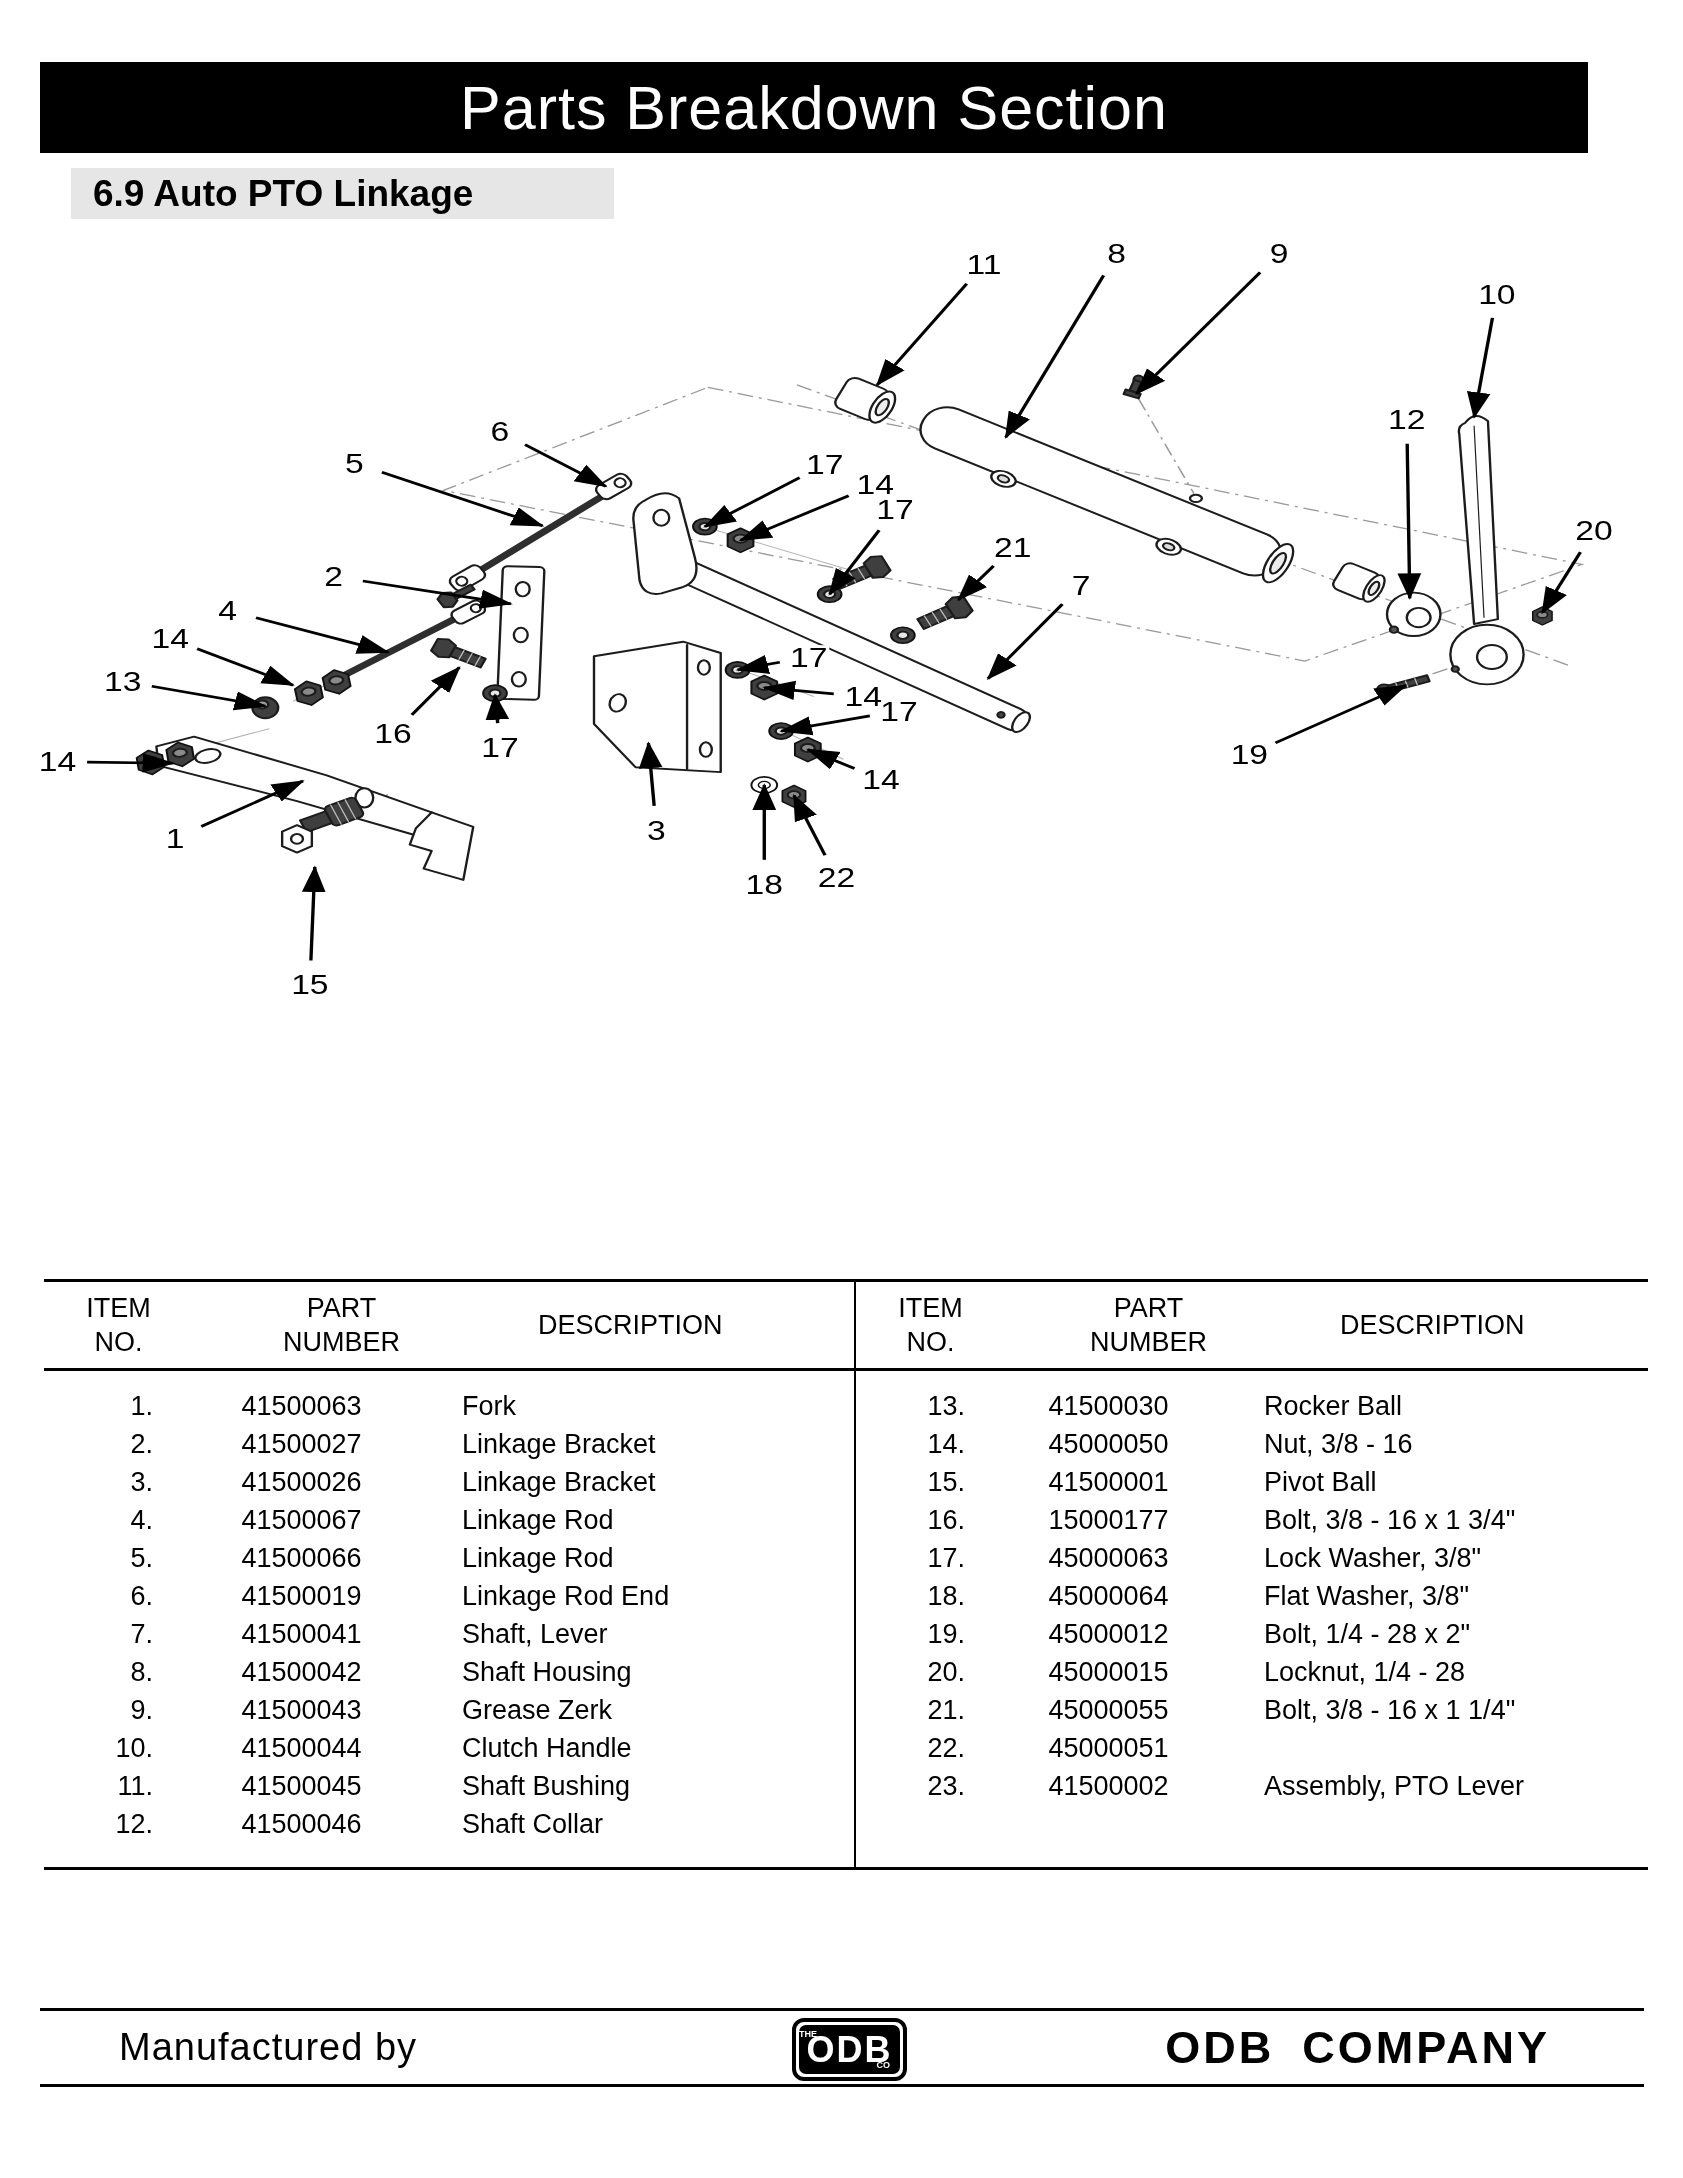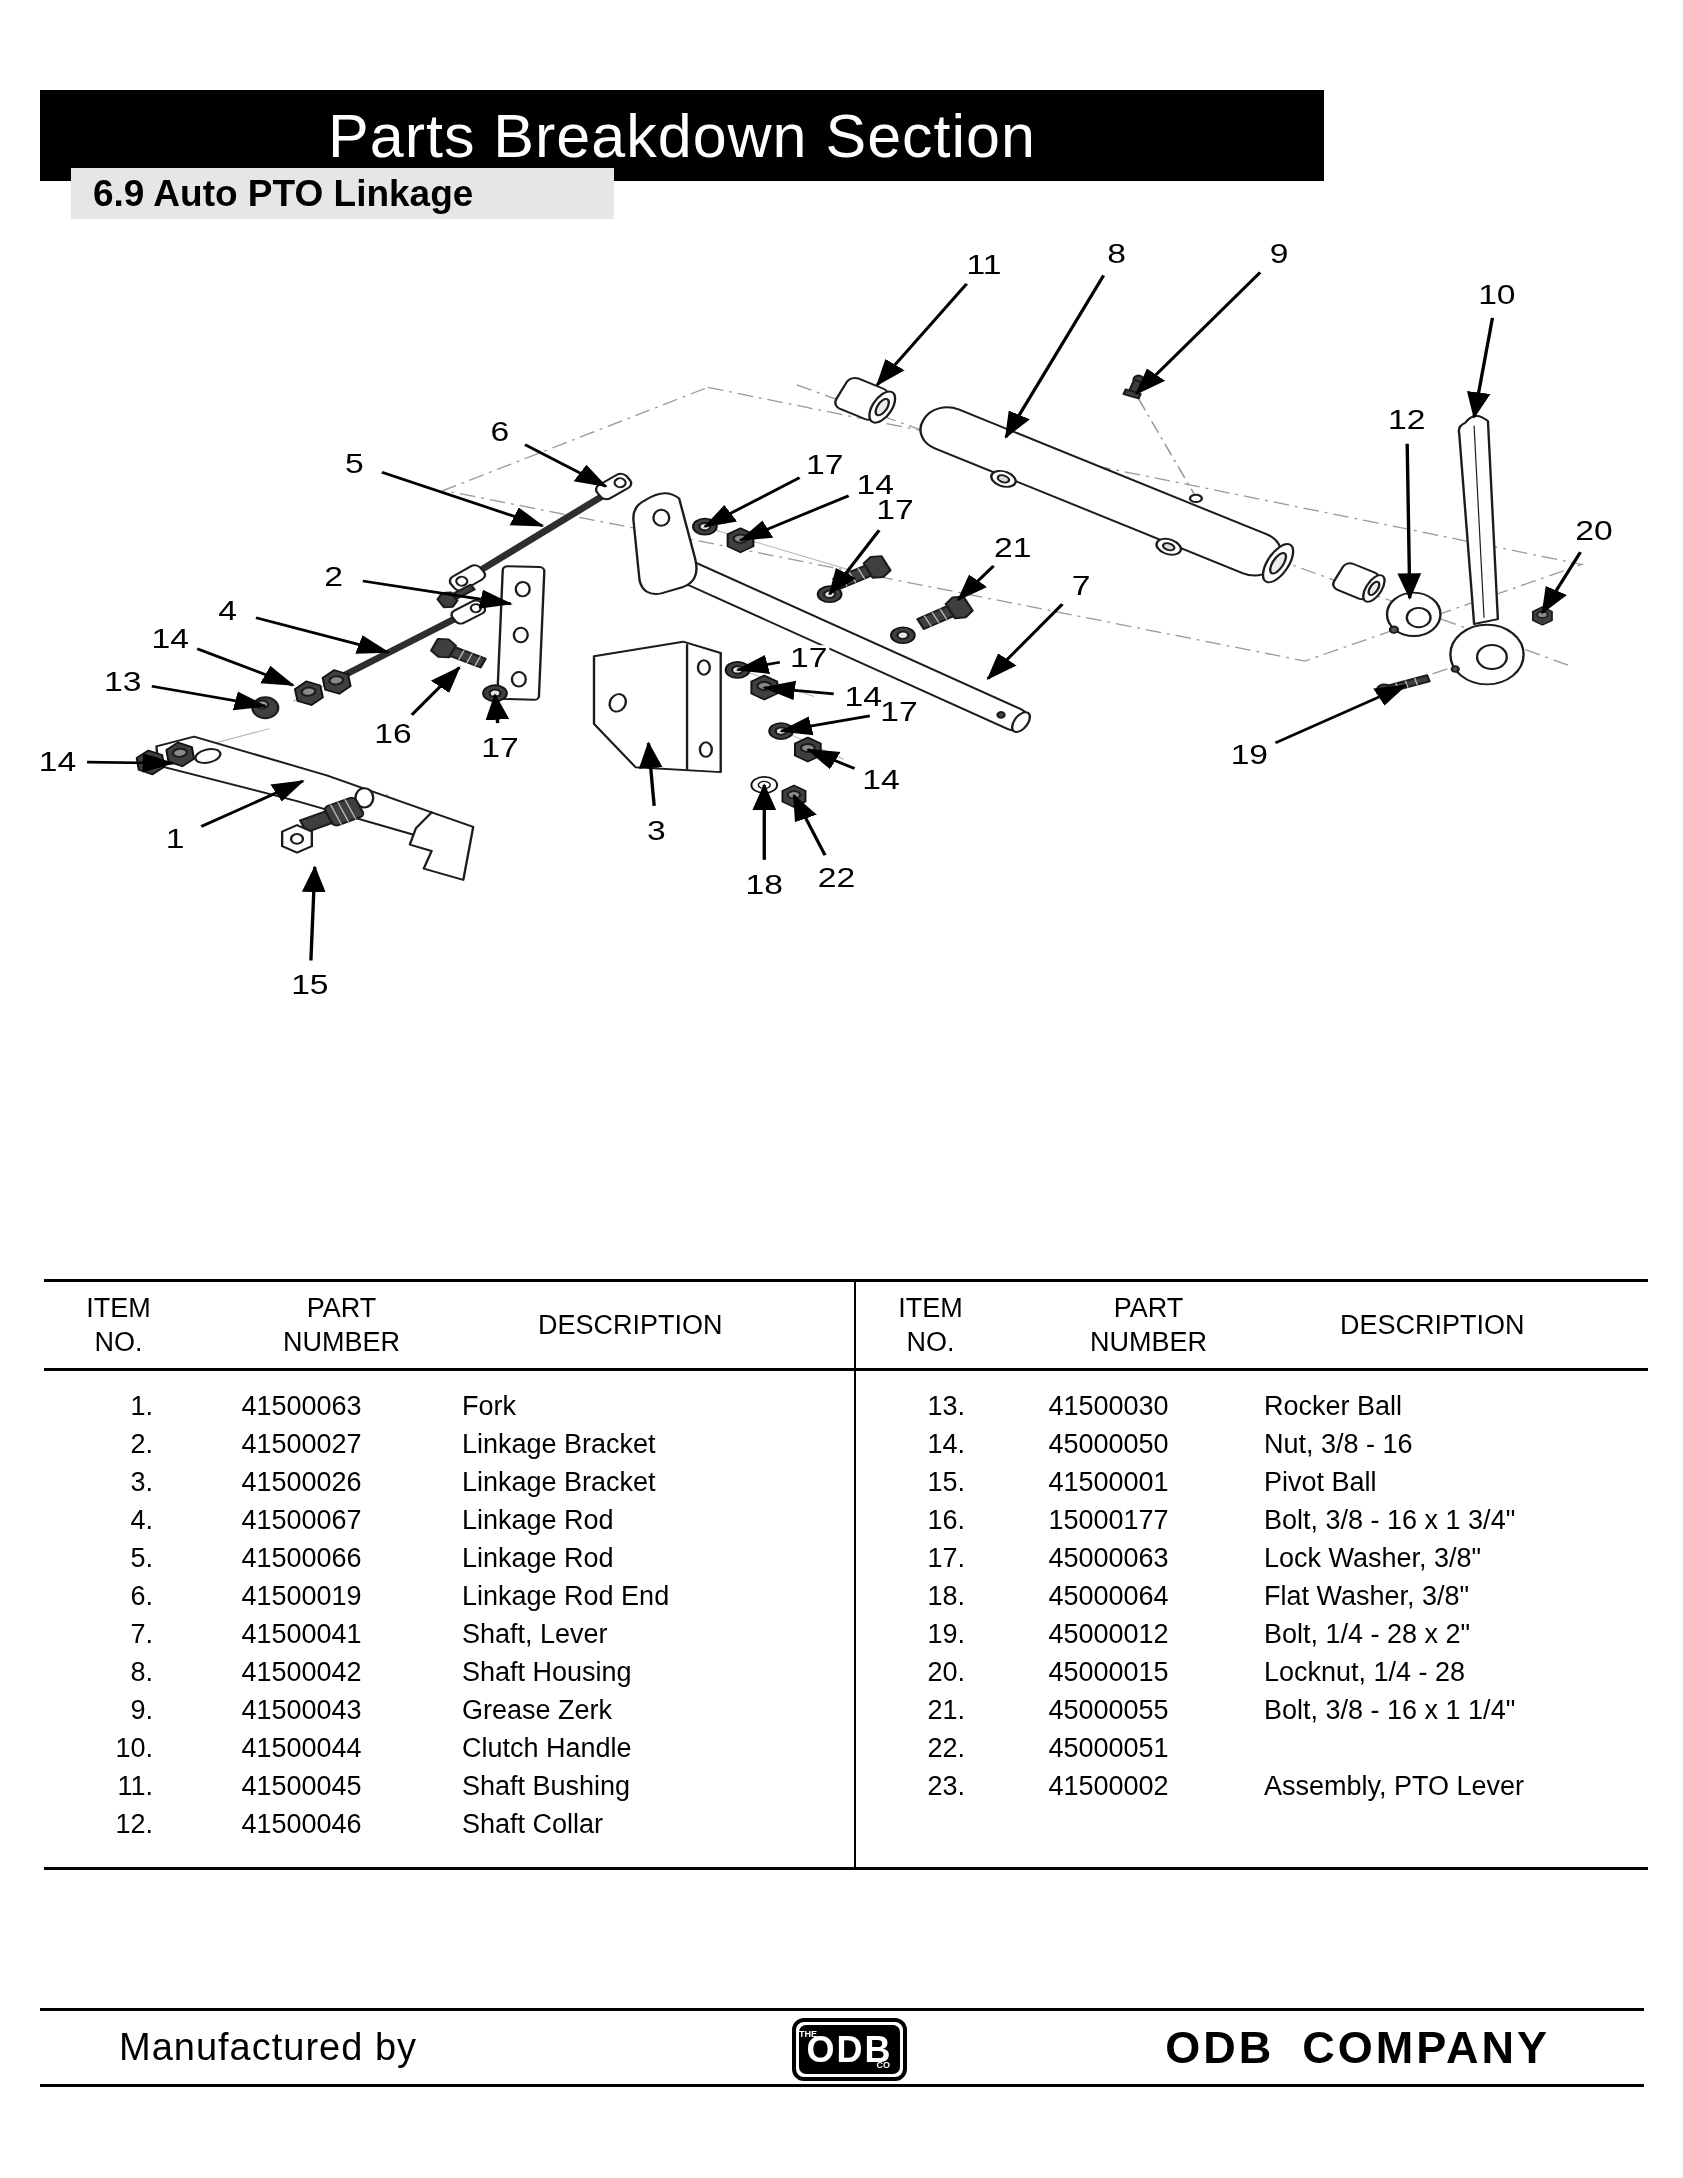--- a/index.html
+++ b/index.html
@@ -3,23 +3,23 @@
 <meta charset="utf-8">
 <style>
   * { margin:0; padding:0; box-sizing:border-box; }
   html,body { background:#ffffff; }
   body {
     width:1683px; height:2178px; position:relative;
     font-family:"Liberation Sans","DejaVu Sans",sans-serif;
     color:#000;
   }
   .page-header {
-    position:absolute; left:40px; top:62px; width:1284px; height:91px;
+    position:absolute; left:40px; top:62px; width:1548px; height:91px;
     background:#000; color:#fff; display:flex; align-items:center; justify-content:center;
-    font-size:61px; font-weight:400; letter-spacing:1px;margin-top:28px;
+    font-size:61px; font-weight:400; letter-spacing:1px;
   }
   .section-bar {
     position:absolute; left:71px; top:168px; width:543px; height:51px;
     background:#e6e6e6; display:flex; align-items:center;
     font-size:37px; font-weight:700; padding-left:22px; letter-spacing:0px;text-align:right;
   }
   .diagram-wrap { position:absolute; left:0; top:228px; width:1683px; height:990px; }
   svg text.callout-num {
     font-family:"Liberation Sans","DejaVu Sans",sans-serif;
     font-size:34px; fill:#000; paint-order:stroke; stroke:#fff; stroke-width:7px;

